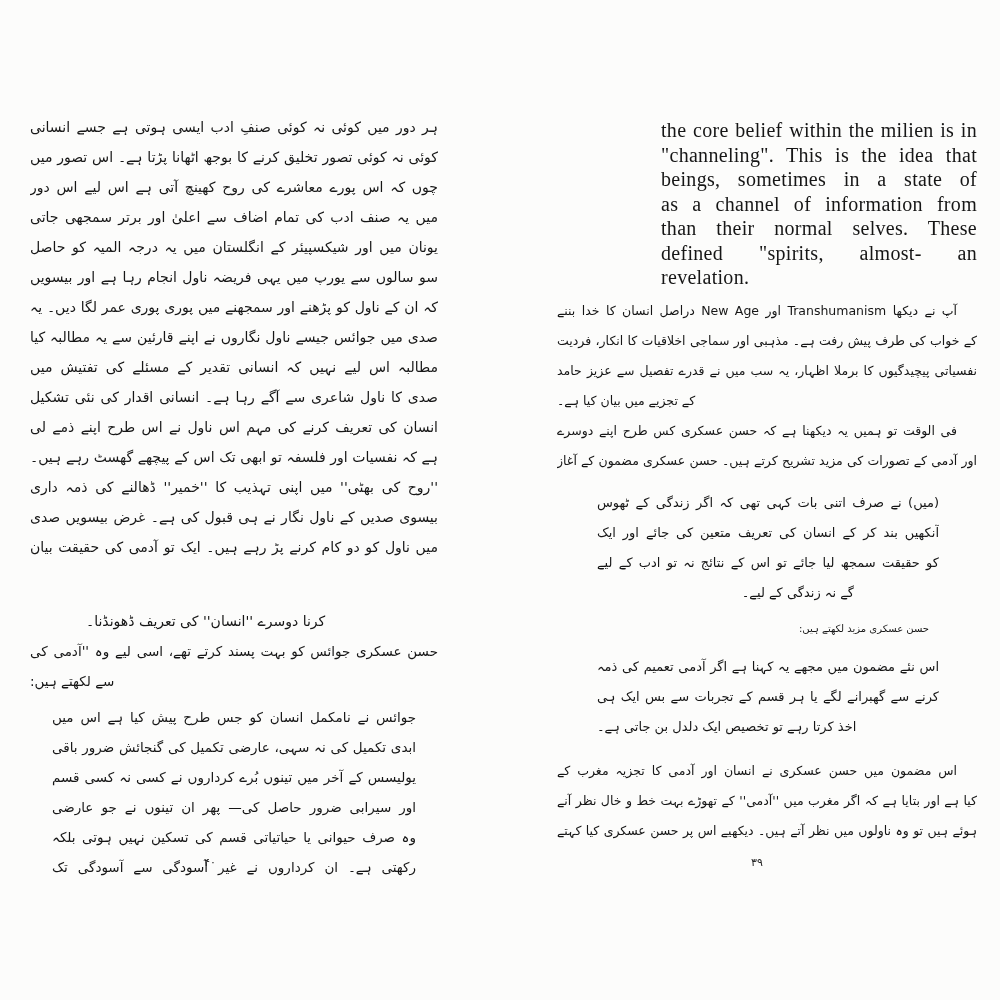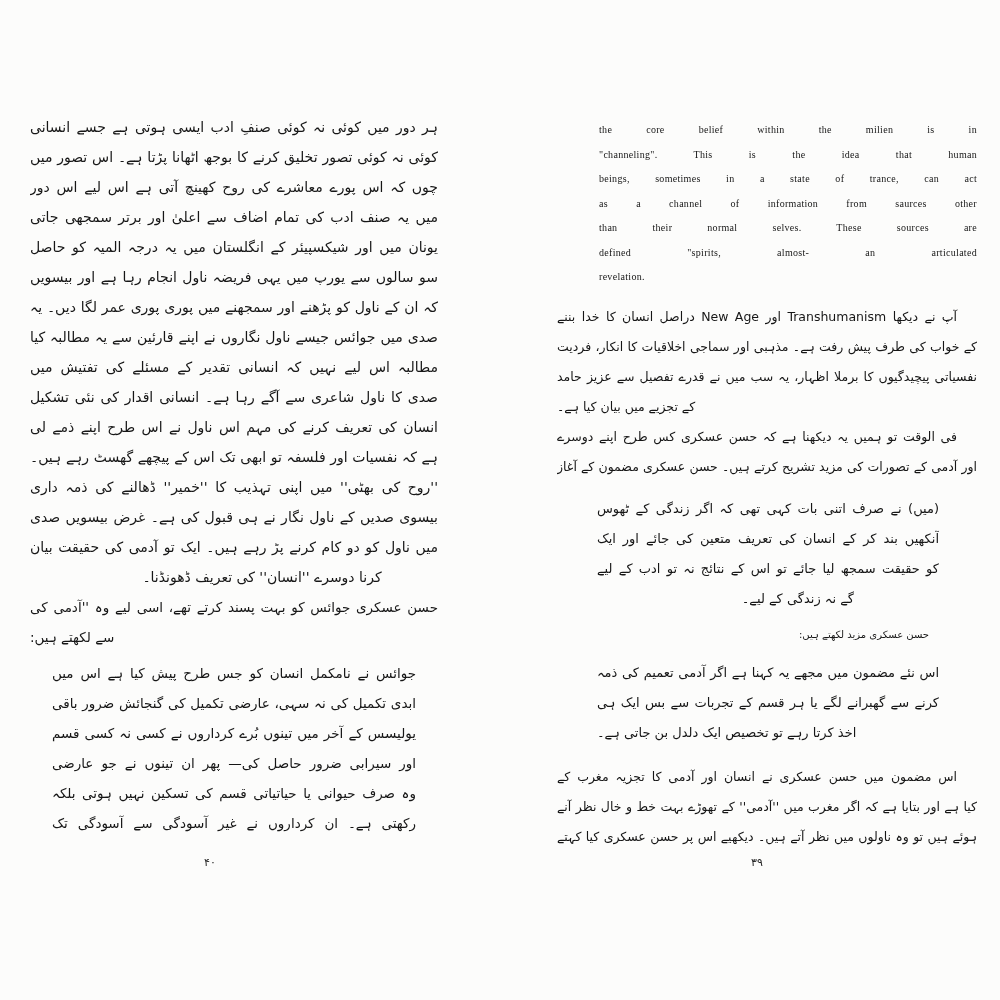--- a/index.html
+++ b/index.html
@@ -9,42 +9,42 @@
   
   .col{position:absolute;}
   .col-left{left:30px;top:112px;width:408px;}
   .col-right{left:557px;top:118px;width:420px;}
 
   
   .line{height:30px;line-height:30px;overflow:hidden;}
   .just{text-align:justify;text-align-last:justify;}
   .al-left{text-align:left;}
   .al-right{text-align:left;}
-  .al-left-ind{text-align:center;padding-left:56px;}
+  .al-left-ind{text-align:left;padding-left:56px;margin-top:44px;}
   .al-right-ind{text-align:right;padding-right:85px;}
   .al-right-lead{text-align:right;padding-right:48px;}
 
   
   .urdu{direction:rtl;}
   .u-left{font-size:14px;}
   .u-left .line{height:30px;line-height:30px;}
   .u-quote-left{margin:6px 22px 0 22px;font-size:13.5px;}
   .u-para2-left{font-size:13.5px;}
   .u-right{font-size:12.5px;}
   .u-right .line{height:30px;line-height:30px;}
   .quote-r{margin-left:40px;margin-right:38px;font-size:13px;}
   .q1{margin-top:12px;}
   .q2{margin-top:8px;}
   .leadin{margin-top:6px;font-size:10px;}
   .p3{margin-top:14px;}
-  .p1r{margin-top:12px;}
+  .p1r{margin-top:6px;}
   .first-ind .line:first-child{padding-right:20px;}
 
   
-  .english{direction:ltr;margin-left:42px;font-family:"Liberation Serif",serif;font-size:10px;letter-spacing:0.3px;}
+  .english{direction:ltr;margin-left:104px;font-family:"Liberation Serif",serif;font-size:20px;letter-spacing:0.3px;}
   .english .line{height:24.5px;line-height:24.5px;}
 
   
   .pagenum{position:absolute;width:408px;text-align:center;font-size:11px;color:#1d1d1d;direction:rtl;}
   .pagenum-left{left:6px;top:856px;}
   .pagenum-right{left:557px;top:856px;width:400px;}
 </style>
 </head>
 <body>
 

